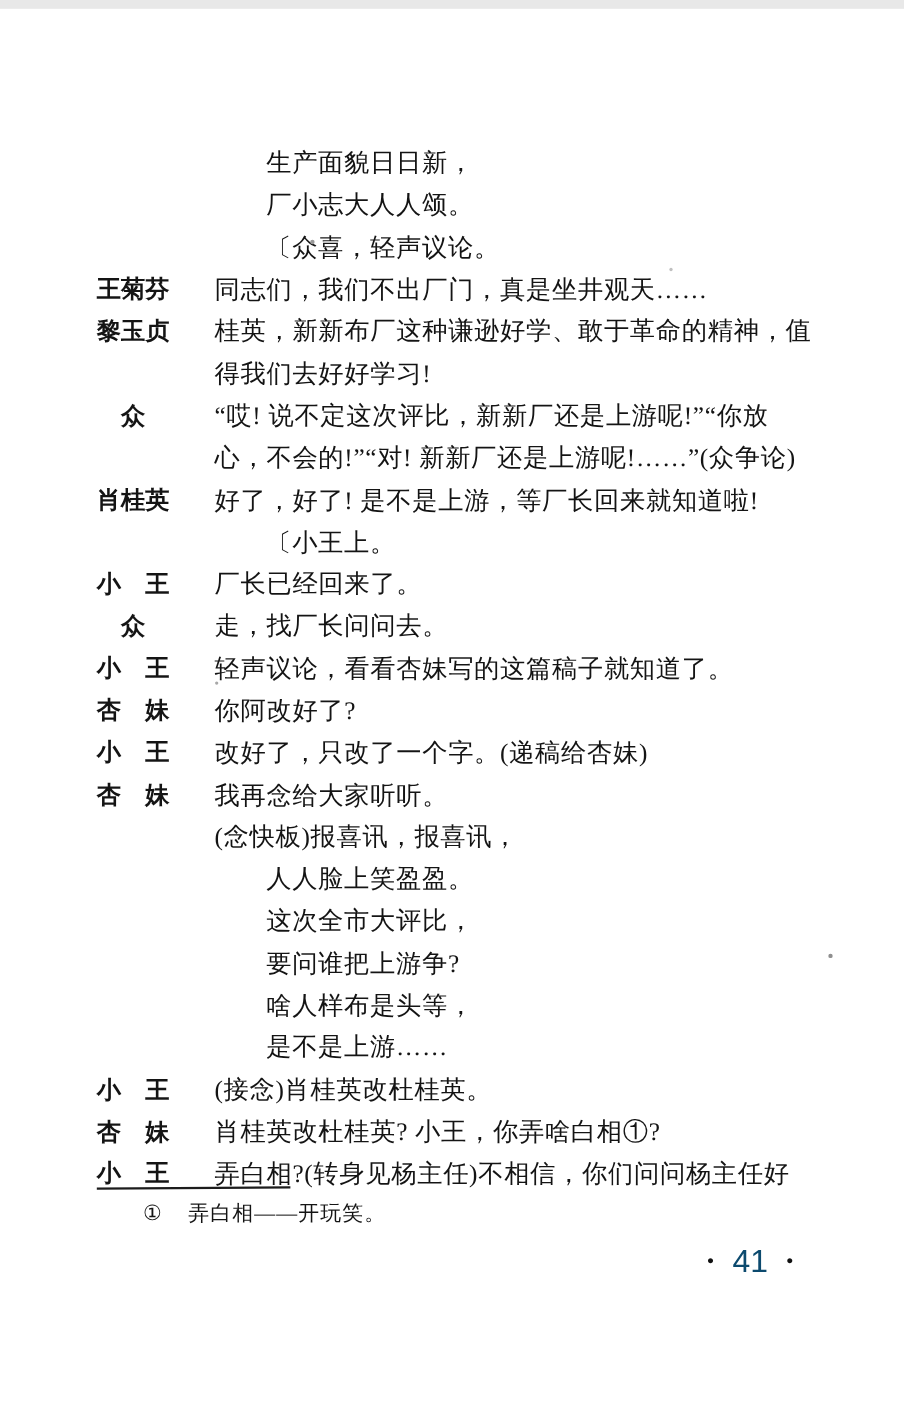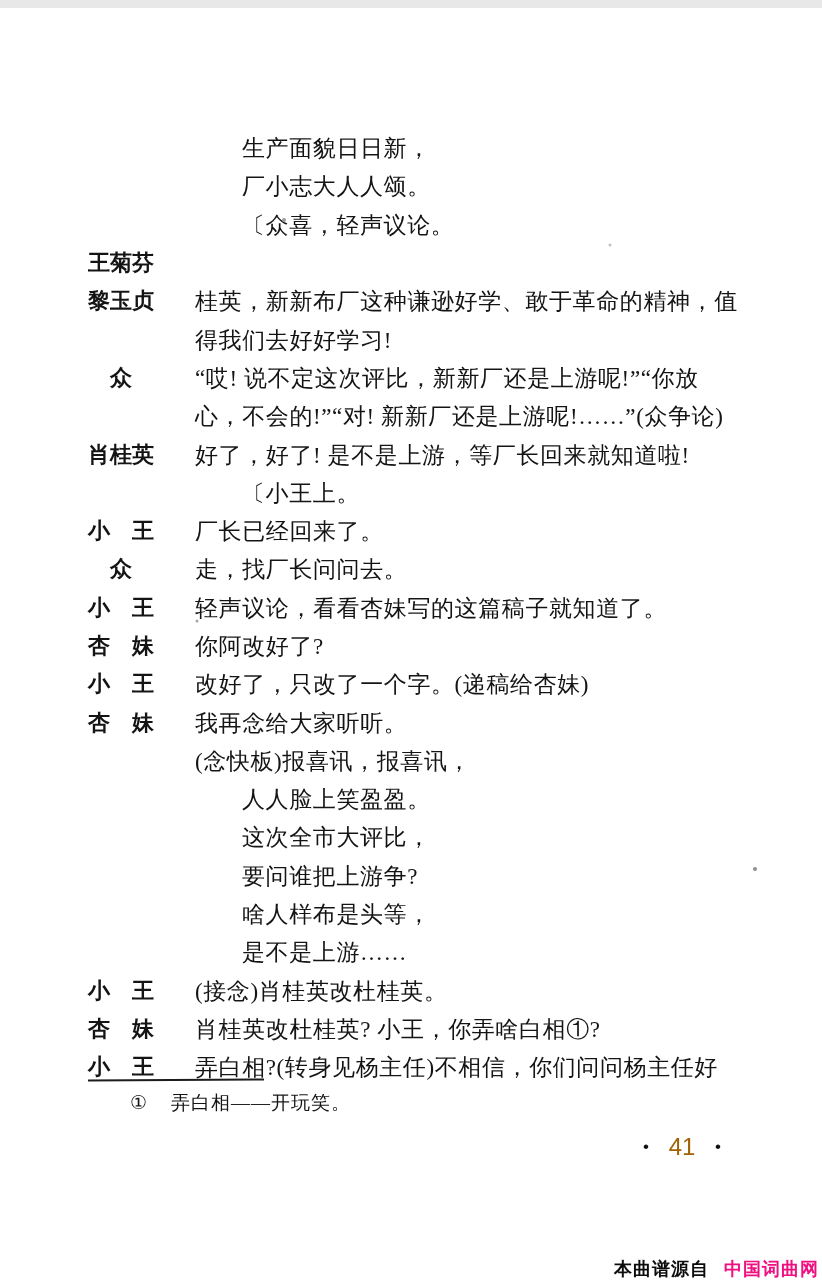--- a/index.html
+++ b/index.html
@@ -28,21 +28,21 @@
     position:absolute; left:88px; top:1071px; width:176px; height:2px;
     background:#1c1c1c; transform:rotate(-0.4deg);
   }
   .footnote { position:absolute; left:130px; top:1082px; font-size:19px; white-space:nowrap; }
   .footnote .fn-text { margin-left:24px; letter-spacing:1px; }
   .pagenum {
     position:absolute; left:643px; top:1124px; width:78px; height:30px;
     display:flex; align-items:center; justify-content:space-between;
     font-family:"Liberation Sans","DejaVu Sans",sans-serif;
   }
-  .pagenum .num { font-size:24px; color:#a16207; }
+  .pagenum .num { font-size:29px; color:#0c4a6e; }
   .pagenum .dot { font-size:17px; color:#111; }
   .watermark {
     position:absolute; top:1249px; right:3px;
     font-family:"Liberation Sans","DejaVu Sans",sans-serif;
     font-weight:bold; font-size:18px; white-space:nowrap; color:#0d0d0d;
     letter-spacing:1px;
   }
   .watermark .site { margin-left:15px; }
   .noise {
     position:absolute; left:0; top:0; width:2px; height:2px; border-radius:50%;
@@ -66,20 +66,21 @@
       <div class="line inner">
     <span class="speaker"></span>
     <span class="text">厂小志大人人颂。</span>
   </div>
       <div class="line inner">
     <span class="speaker"></span>
     <span class="text">〔众喜，轻声议论。</span>
   </div>
       <div class="line dialogue">
     <span class="speaker">王菊芬</span>
+    <span class="text">同志们，我们不出厂门，真是坐井观天……</span>
   </div>
       <div class="line dialogue">
     <span class="speaker">黎玉贞</span>
     <span class="text">桂英，新新布厂这种谦逊好学、敢于革命的精神，值</span>
   </div>
       <div class="line dialogue">
     <span class="speaker"></span>
     <span class="text">得我们去好好学习!</span>
   </div>
       <div class="line dialogue">
@@ -167,17 +168,14 @@
   <div class="footnote">
     <span class="fn-marker">①</span><span class="fn-text">弄白相——开玩笑。</span>
   </div>
 
   <div class="pagenum">
     <span class="dot">•</span>
     <span class="num">41</span>
     <span class="dot">•</span>
   </div>
 
-  <div class="watermark">
-    <span class="prefix">本曲谱源自</span><span class="site" style="color: rgb(240, 15, 128);">中国词曲网</span>
-  </div>
 
 </div>
 
 </body></html>

